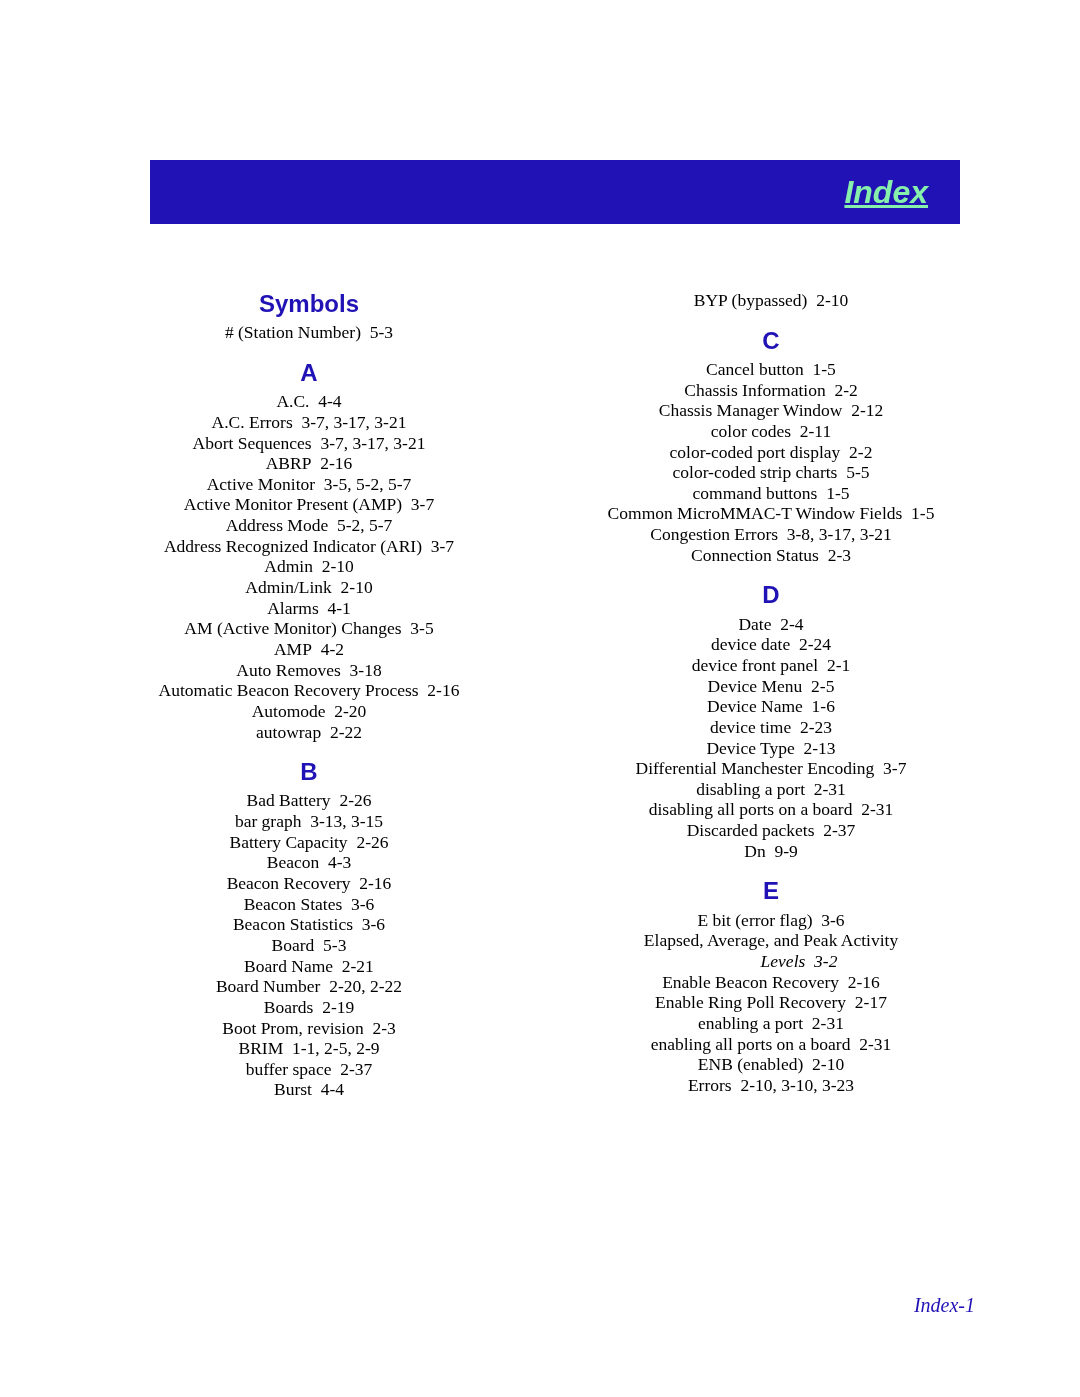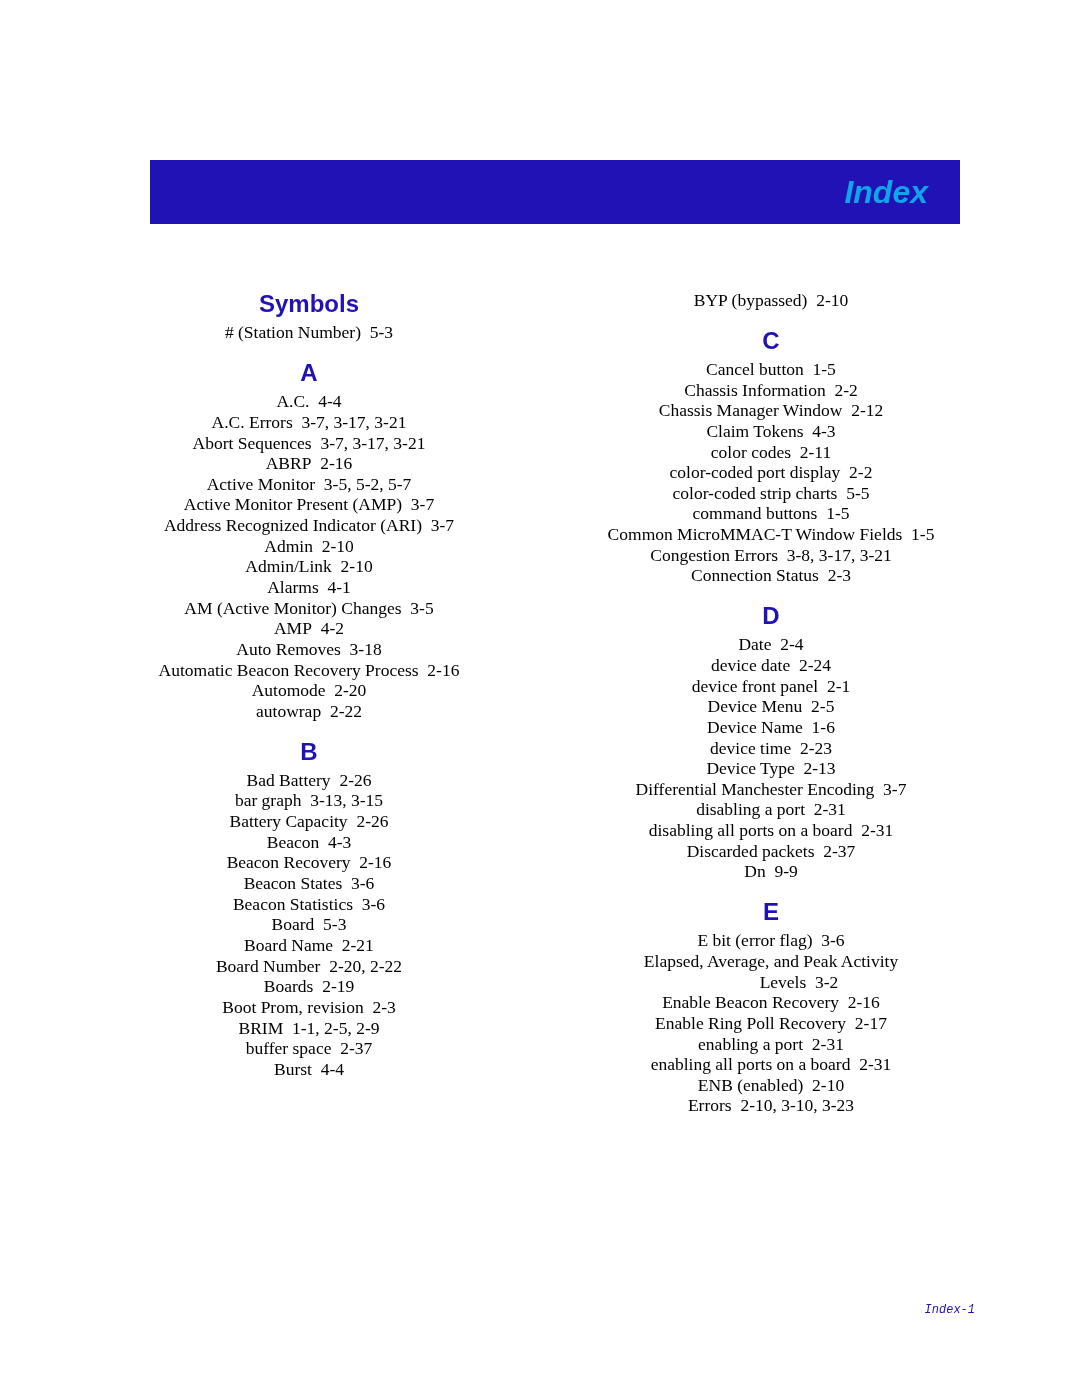--- a/index.html
+++ b/index.html
@@ -6,58 +6,59 @@
   html, body { width: 1080px; height: 1397px; background: #fff;
                font-family: "Book Antiqua", Palatino, Georgia, serif; }
   .page { position: relative; width: 1080px; height: 1397px;
           padding: 160px 98px 0 98px; }
 
   
   .bar { position: absolute; left: 150px; top: 160px; width: 810px;
          height: 64px; background: #2012b4;
          display: flex; align-items: center; justify-content: flex-end;
          padding-right: 32px; }
-  .bar .title { color: #0ea5e9; font-family: Arial, Helvetica, sans-serif;
-                font-weight: 700; font-size: 32px; font-style: italic; }
+  .bar .title { color: #86efac; font-family: Arial, Helvetica, sans-serif;
+                font-weight: 700; font-size: 32px; font-style: italic; text-decoration: underline; }
 
   
   .body { margin-top: 130px; display: flex; gap: 40px; }
   .col  { flex: 1 1 0; font-size: 17.5px; line-height: 1.18; color: #000; text-align: center; }
 
   .sect { font-family: Arial, Helvetica, sans-serif; font-weight: 700;
           color: #2012b4; font-size: 24px; margin: 16px 0 4px; }
   .sect.first { margin-top: 0; }
 
   .entry   { white-space: normal; padding-left: 0; }
   .entry .ref { white-space: nowrap; }
-  .lvl2    { padding-left: 56px; }
+  .lvl2    { padding-left: 56px; font-style: italic; }
 
   .footer { position: absolute; right: 105px; bottom: 80px;
-            font-family: Liberation Mono, monospace;
-            font-style: italic; font-size: 12px; color: #2012b4; }
+            font-family: Liberation Serif, serif;
+            font-style: italic; font-size: 20px; color: #2012b4; }
 </style>
 </head>
 <body>
 
 <div class="page">
   <div class="bar">
     <span class="title">Index</span>
   </div>
 
   <div class="body">
     <div class="col" id="col0">
         <div class="sect first">Symbols</div>
         <div class="entry"><span># (Station Number)</span>&nbsp; <span class="ref">5-3</span></div>
         <div class="sect">A</div>
         <div class="entry"><span>A.C.</span>&nbsp; <span class="ref">4-4</span></div>
         <div class="entry"><span>A.C. Errors</span>&nbsp; <span class="ref">3-7, 3-17, 3-21</span></div>
         <div class="entry"><span>Abort Sequences</span>&nbsp; <span class="ref">3-7, 3-17, 3-21</span></div>
         <div class="entry"><span>ABRP</span>&nbsp; <span class="ref">2-16</span></div>
         <div class="entry"><span>Active Monitor</span>&nbsp; <span class="ref">3-5, 5-2, 5-7</span></div>
         <div class="entry"><span>Active Monitor Present (AMP)</span>&nbsp; <span class="ref">3-7</span></div>
+        <div class="entry"><span>Address Mode</span>&nbsp; <span class="ref">5-2, 5-7</span></div>
         <div class="entry"><span>Address Recognized Indicator (ARI)</span>&nbsp; <span class="ref">3-7</span></div>
         <div class="entry"><span>Admin</span>&nbsp; <span class="ref">2-10</span></div>
         <div class="entry"><span>Admin/Link</span>&nbsp; <span class="ref">2-10</span></div>
         <div class="entry"><span>Alarms</span>&nbsp; <span class="ref">4-1</span></div>
         <div class="entry"><span>AM (Active Monitor) Changes</span>&nbsp; <span class="ref">3-5</span></div>
         <div class="entry"><span>AMP</span>&nbsp; <span class="ref">4-2</span></div>
         <div class="entry"><span>Auto Removes</span>&nbsp; <span class="ref">3-18</span></div>
         <div class="entry"><span>Automatic Beacon Recovery Process</span>&nbsp; <span class="ref">2-16</span></div>
         <div class="entry"><span>Automode</span>&nbsp; <span class="ref">2-20</span></div>
         <div class="entry"><span>autowrap</span>&nbsp; <span class="ref">2-22</span></div>
@@ -77,21 +78,20 @@
         <div class="entry"><span>BRIM</span>&nbsp; <span class="ref">1-1, 2-5, 2-9</span></div>
         <div class="entry"><span>buffer space</span>&nbsp; <span class="ref">2-37</span></div>
         <div class="entry"><span>Burst</span>&nbsp; <span class="ref">4-4</span></div>
       </div>
     <div class="col" id="col1">
         <div class="entry"><span>BYP (bypassed)</span>&nbsp; <span class="ref">2-10</span></div>
         <div class="sect">C</div>
         <div class="entry"><span>Cancel button</span>&nbsp; <span class="ref">1-5</span></div>
         <div class="entry"><span>Chassis Information</span>&nbsp; <span class="ref">2-2</span></div>
         <div class="entry"><span>Chassis Manager Window</span>&nbsp; <span class="ref">2-12</span></div>
-        <div class="entry"><span>Claim Tokens</span>&nbsp; <span class="ref">4-3</span></div>
         <div class="entry"><span>color codes</span>&nbsp; <span class="ref">2-11</span></div>
         <div class="entry"><span>color-coded port display</span>&nbsp; <span class="ref">2-2</span></div>
         <div class="entry"><span>color-coded strip charts</span>&nbsp; <span class="ref">5-5</span></div>
         <div class="entry"><span>command buttons</span>&nbsp; <span class="ref">1-5</span></div>
         <div class="entry"><span>Common MicroMMAC-T Window Fields</span>&nbsp; <span class="ref">1-5</span></div>
         <div class="entry"><span>Congestion Errors</span>&nbsp; <span class="ref">3-8, 3-17, 3-21</span></div>
         <div class="entry"><span>Connection Status</span>&nbsp; <span class="ref">2-3</span></div>
         <div class="sect">D</div>
         <div class="entry"><span>Date</span>&nbsp; <span class="ref">2-4</span></div>
         <div class="entry"><span>device date</span>&nbsp; <span class="ref">2-24</span></div>

